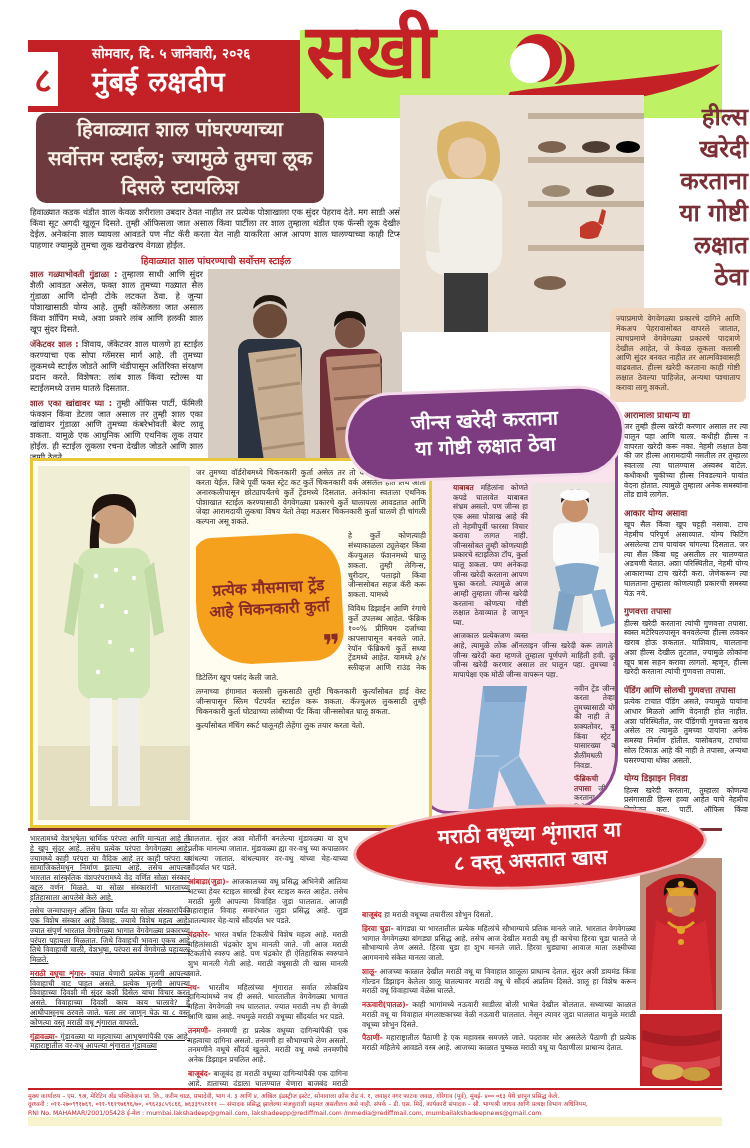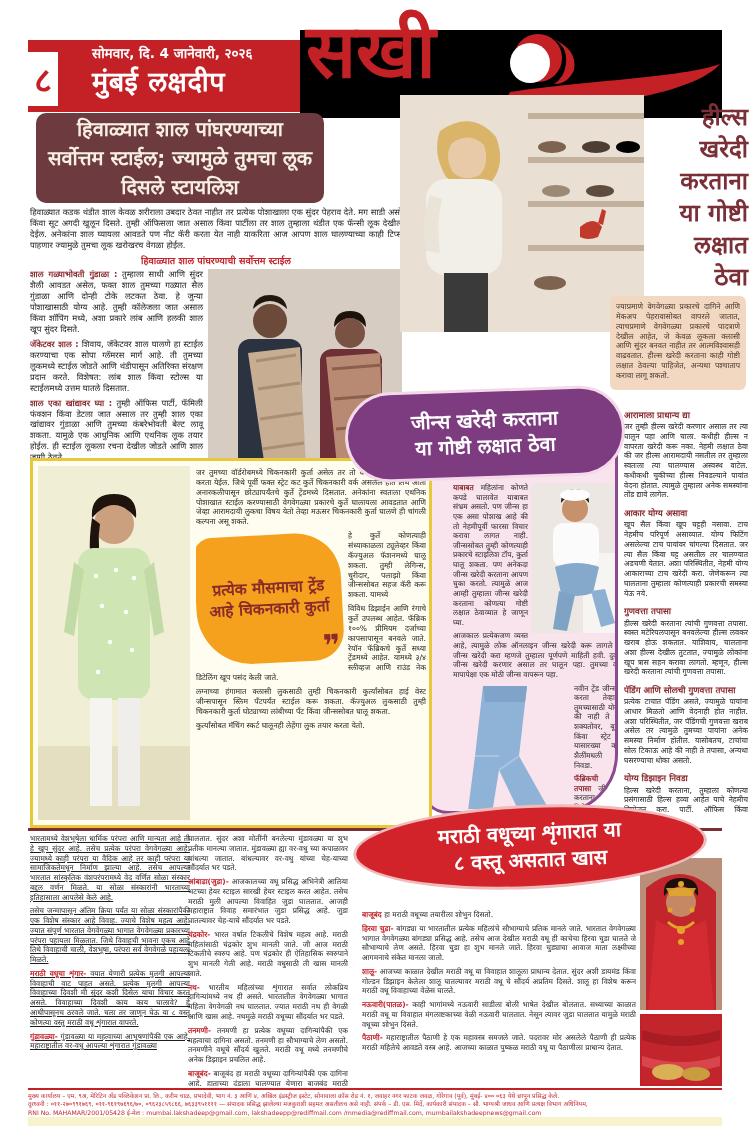--- a/index.html
+++ b/index.html
@@ -7,35 +7,35 @@
         font-family:"DejaVu Sans",sans-serif;color:#1d1d1d;}
   .abs{position:absolute;}
   .just{text-align:justify;}
   p{margin:0 0 4px 0;}
   
   .banner{left:28px;top:40px;width:530px;height:72px;background:#c42127;}
   .pagenum{left:28px;top:52px;width:30px;height:54px;background:#fff;color:#c42127;
            font-size:34px;font-weight:bold;display:flex;align-items:center;justify-content:center;}
   .date{left:92px;top:44px;color:#fff;font-size:13.5px;font-weight:bold;}
   .edition{left:92px;top:62px;color:#fff;font-size:27px;font-weight:bold;letter-spacing:.5px;}
-  .masthead{left:300px;top:30px;width:422px;height:88px;background:#000000;}
+  .masthead{left:300px;top:30px;width:422px;height:88px;background:#bef264;}
   .masthead-word{position:absolute;left:6px;top:-16px;color:#c42127;font-size:74px;font-weight:bold;line-height:1;}
   
   .shawl-hl{left:36px;top:113px;width:288px;height:90px;background:#6d3a3f;border-radius:10px;
             color:#f7efe2;font-weight:bold;font-size:20px;line-height:1.45;display:flex;
             align-items:center;justify-content:center;text-align:center;padding:0 10px;box-sizing:border-box;}
   .shawl-body{left:30px;top:207px;width:372px;height:252px;overflow:hidden;font-size:8.3px;line-height:1.32;}
   .shawl-sub{color:#c2252c;font-weight:bold;text-align:center;font-size:9.5px;margin:2px 0;}
   .lead{color:#8a2b30;font-weight:bold;}
   .couple-photo{float:right;width:194px;height:246px;margin:0 0 2px 5px;background:#d6ccc2;}
   
   .heels-photo{left:400px;top:95px;width:244px;height:237px;background:#e9dfd2;overflow:hidden;}
   .heels-hl{left:646px;top:102px;width:102px;text-align:right;color:#7b2f36;font-weight:bold;
             font-size:24px;line-height:1.33;}
-  .heels-intro{left:610px;top:296px;width:136px;height:94px;background:#f2d8c1;border-radius:6px;
+  .heels-intro{left:610px;top:308px;width:136px;height:94px;background:#f2d8c1;border-radius:6px;
                font-size:7.6px;line-height:1.3;padding:6px;box-sizing:border-box;color:#40342b;overflow:hidden;}
   .heels-col{left:624px;top:402px;width:124px;height:410px;overflow:hidden;font-size:7.5px;line-height:1.3;}
   .heels-col h4{color:#8a2b30;font-size:8.6px;text-align:left;margin:8px 0 1px 0;}
   
   .jeans-box{left:420px;top:396px;width:198px;height:418px;background:#f9e4ee;border:3px solid #8d4a8f;
              border-radius:28px;border-bottom-right-radius:60px;box-sizing:border-box;overflow:hidden;}
   .jeans-bubble{left:348px;top:392px;width:274px;height:84px;background:#7d3b80;border-radius:46px;
                 transform:rotate(-2deg);display:flex;flex-direction:column;align-items:center;justify-content:center;
                 color:#fff;font-weight:bold;font-size:19.5px;line-height:1.35;box-shadow:0 0 0 3px #f3d9ea;z-index:5;}
   .jeans-text{position:absolute;left:8px;top:84px;width:182px;height:326px;overflow:hidden;
@@ -71,21 +71,21 @@
   .photo{overflow:hidden;}
   svg{display:block;}
 </style>
 </head>
 <body>
 
 <div id="page">
 
   <div class="abs banner"></div>
   <div class="abs pagenum">८</div>
-  <div class="abs date">सोमवार, दि. 4 जानेवारी, २०२६</div>
+  <div class="abs date">सोमवार, दि. ५ जानेवारी, २०२६</div>
   <div class="abs edition">मुंबई लक्षदीप</div>
   <div class="abs masthead">
     <span class="masthead-word">सखी</span>
     <svg width="422" height="88" viewBox="0 0 422 88" style="position:absolute;left:0;top:0;">
       <g>
         <circle cx="238" cy="28" r="24" fill="#c42127"></circle>
         <circle cx="230" cy="33" r="20" fill="#ffffff"></circle>
         <path d="M250,8 q18,6 16,26 q-2,14 -12,20 q14,0 20,-14 q4,-22 -24,-32z" fill="#c42127"></path>
       </g>
       <path d="M210,62 C290,50 380,48 420,34 C392,66 280,80 214,78 C208,74 206,68 210,62 Z" fill="#c42127"></path>

